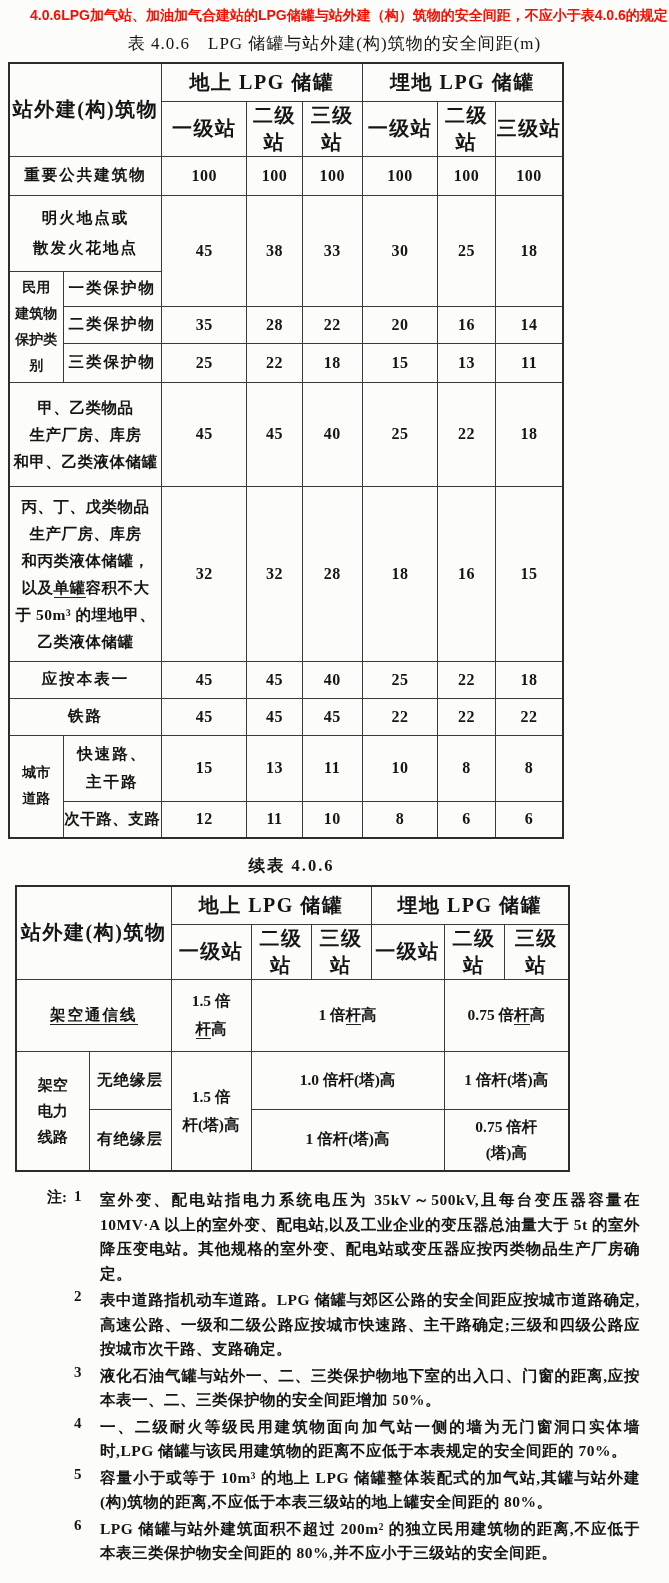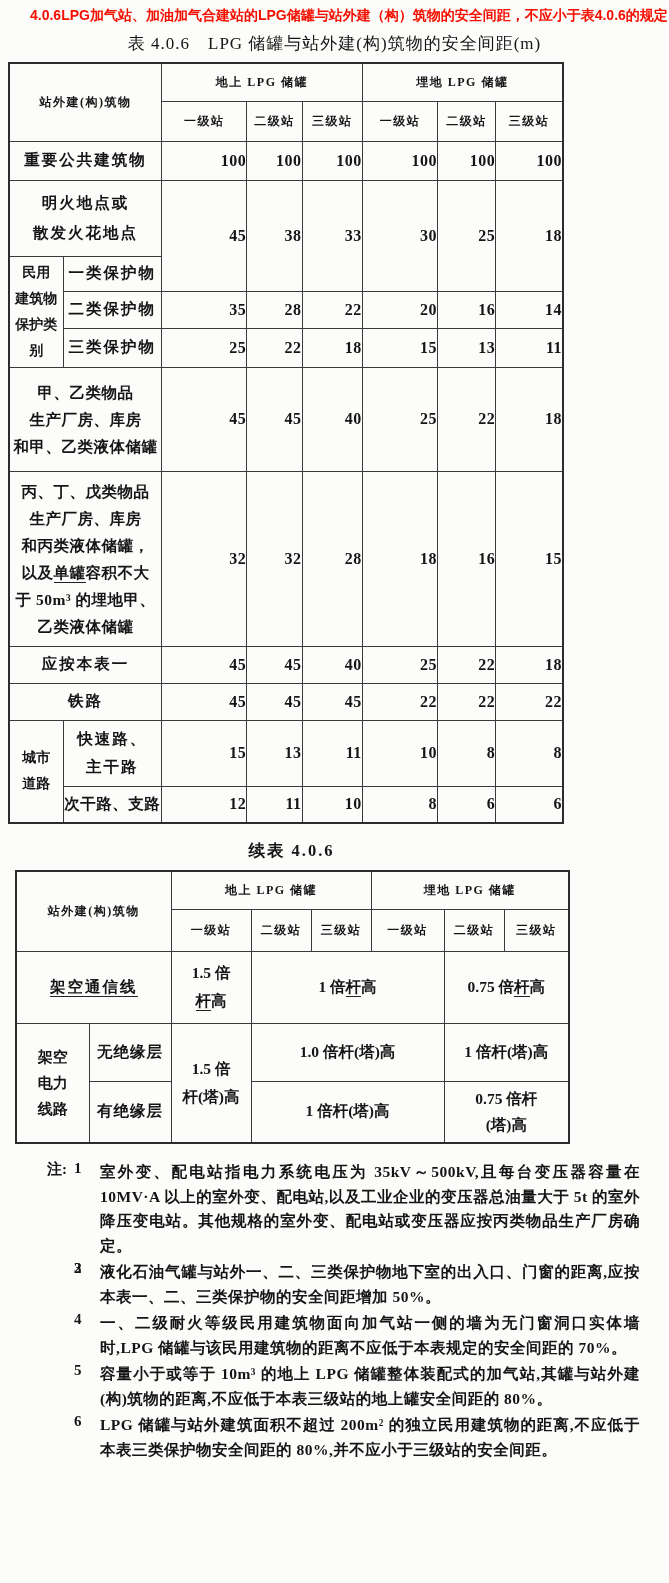--- a/index.html
+++ b/index.html
@@ -35,25 +35,25 @@
   table.t2{margin-left:15px;width:553px;}
   .t td{
     border:1px solid #3a3a3a;
     text-align:center;
     vertical-align:middle;
     font-weight:bold;
     font-size:15.5px;
     padding:0;
     overflow:hidden;
   }
-  .t .hd{font-size:12px;letter-spacing:1.5px;}
+  .t .hd{font-size:20px;letter-spacing:1.5px;}
   .t .lbl{letter-spacing:2px;}
   .t .mlbl{letter-spacing:0.5px;line-height:27px;}
   .t .vlab{font-size:14px;letter-spacing:0px;line-height:26px;}
-  .t .num{letter-spacing:0.5px;font-size:16px;text-align:right;}
+  .t .num{letter-spacing:0.5px;font-size:16px;}
   .pre{white-space:pre-line;}
   .u{border-bottom:1.5px solid #222;padding-bottom:1px;}
   
   .r-h1{height:38px}.r-h2{height:40px}
   .r-imp{height:39px}.r-fire{height:76px}
   .r-c1{height:35px}.r-c2{height:37px}.r-c3{height:39px}
   .r-ab{height:104px}.r-cde{height:175px}
   .r-sub{height:37px}.r-rail{height:37px}
   .r-fast{height:66px}.r-road2{height:37px}
   
@@ -283,20 +283,21 @@
     </table>
 
   <div class="notes">
     <div class="note-item">
       <span class="note-prefix">注:</span>
       <span class="note-no">1</span>
       <div class="note-text">室外变、配电站指电力系统电压为 35kV～500kV,且每台变压器容量在 10MV·A 以上的室外变、配电站,以及工业企业的变压器总油量大于 5t 的室外降压变电站。其他规格的室外变、配电站或变压器应按丙类物品生产厂房确定。</div>
     </div>
     <div class="note-item">
       <span class="note-no">2</span>
+      <div class="note-text">表中道路指机动车道路。LPG 储罐与郊区公路的安全间距应按城市道路确定,高速公路、一级和二级公路应按城市快速路、主干路确定;三级和四级公路应按城市次干路、支路确定。</div>
     </div>
     <div class="note-item">
       <span class="note-no">3</span>
       <div class="note-text">液化石油气罐与站外一、二、三类保护物地下室的出入口、门窗的距离,应按本表一、二、三类保护物的安全间距增加 50%。</div>
     </div>
     <div class="note-item">
       <span class="note-no">4</span>
       <div class="note-text">一、二级耐火等级民用建筑物面向加气站一侧的墙为无门窗洞口实体墙时,LPG 储罐与该民用建筑物的距离不应低于本表规定的安全间距的 70%。</div>
     </div>
     <div class="note-item">

